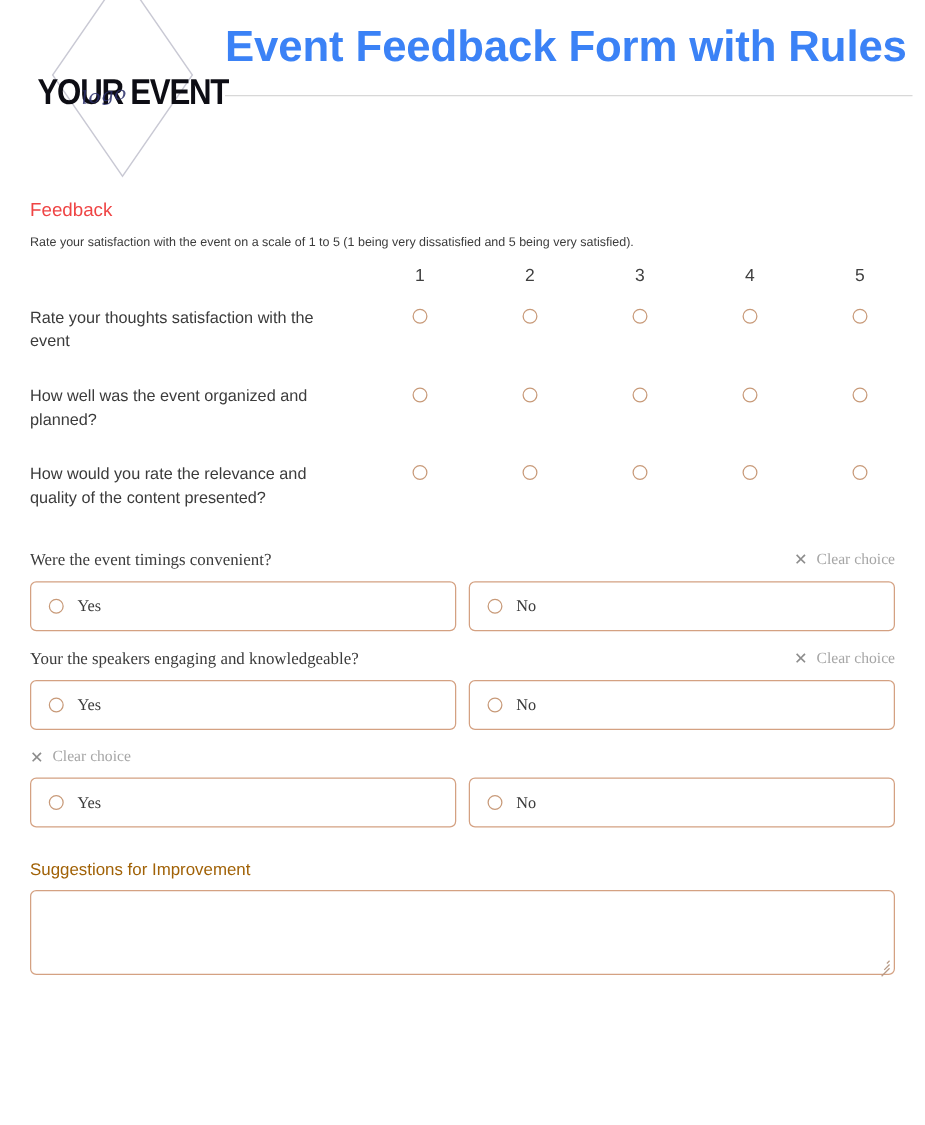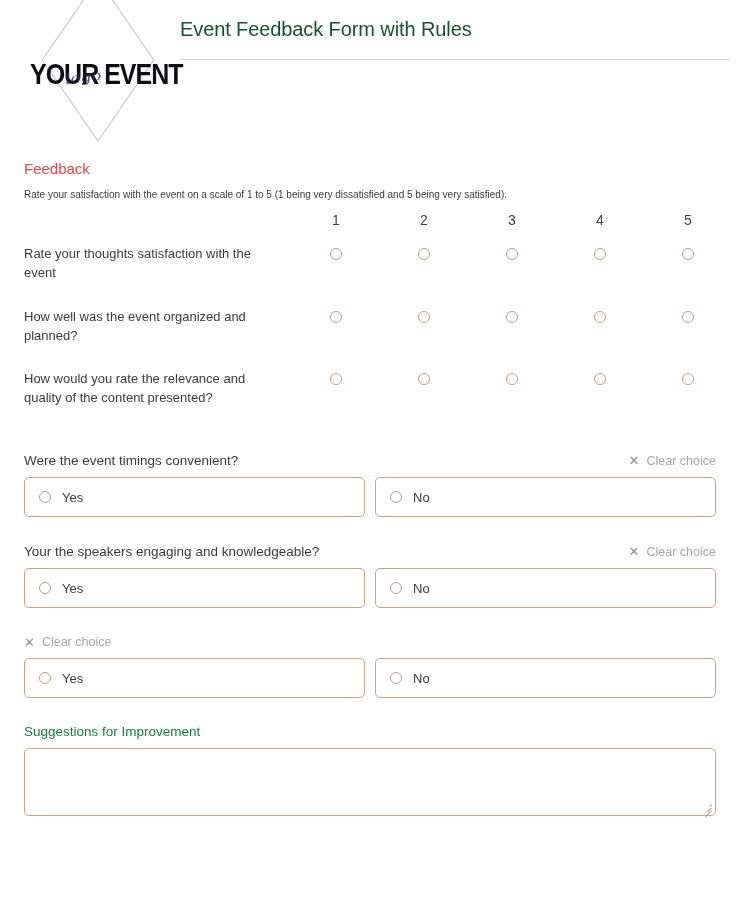--- a/index.html
+++ b/index.html
@@ -66,23 +66,23 @@
     transform: rotate(-7deg) scaleX(1.2);
     opacity: .85;
   }
 
   .header-text {
     flex: 1;
     padding-left: 14px;
     padding-top: 8px;
   }
   .page-title {
-    font-size: 20px;
-    font-weight: normal;
-    color: #14532d;
+    font-size: 35px;
+    font-weight: bold;
+    color: #3b82f6;
     margin: 0 0 14px 0;
     line-height: 1.15;
     letter-spacing: -0.1px;
   }
   .page-desc {
     font-size: 15.5px;
     line-height: 1.5;
     color: #333333;
     margin: 0;
     max-width: 535px;
@@ -143,21 +143,21 @@
     display: inline-block;
     width: 12px;
     height: 12px;
     border: 1.3px solid #c89a79;
     border-radius: 50%;
     box-sizing: border-box;
     background: #fff;
   }
 
   
-  .qblock { margin-top: 27px; }
+  .qblock { margin-top: 14px; font-family: Liberation Serif, serif; }
   .qhead {
     display: flex;
     align-items: baseline;
     justify-content: space-between;
     margin-bottom: 9px;
   }
   .qlabel {
     font-size: 13.5px;
     color: #3b3b3b;
   }
@@ -195,21 +195,21 @@
   .option-box .radio { margin-right: 11px; }
   .option-text {
     font-size: 13px;
     color: #3b3b3b;
   }
 
   
   .ta-block { margin-top: 26px; }
   .ta-label {
     font-size: 13.5px;
-    color: #15803d;
+    color: #a16207;
     margin-bottom: 9px;
   }
   .ta-box {
     position: relative;
     width: 100%;
     height: 68px;
     border: 1px solid #d4a182;
     border-radius: 5px;
     box-sizing: border-box;
     background: #fff;

